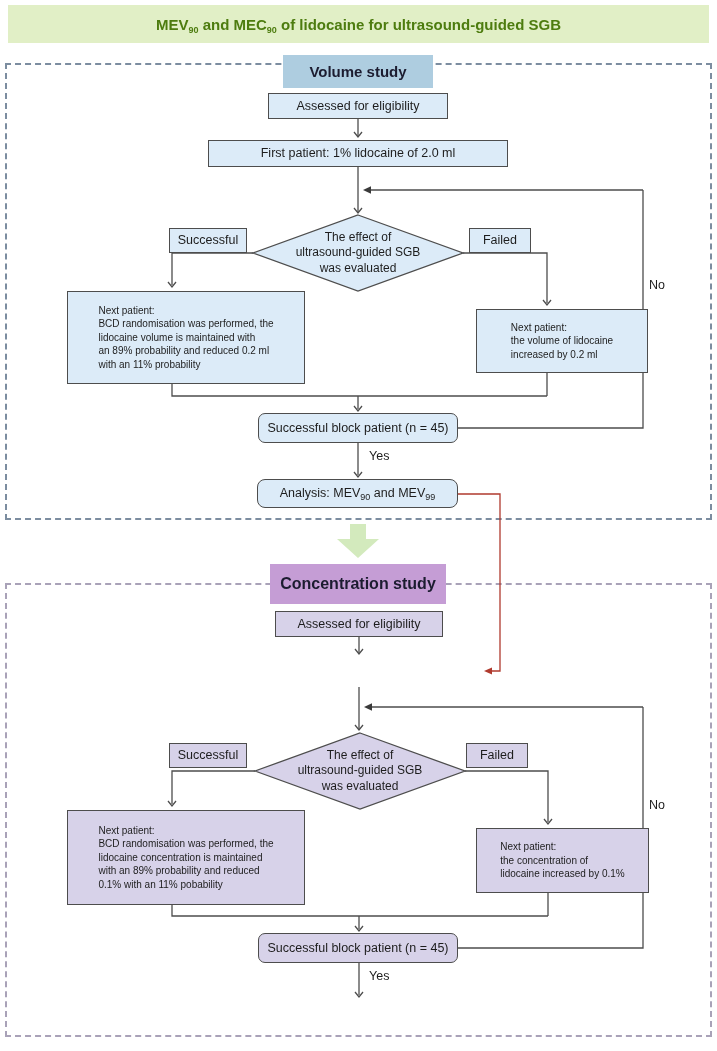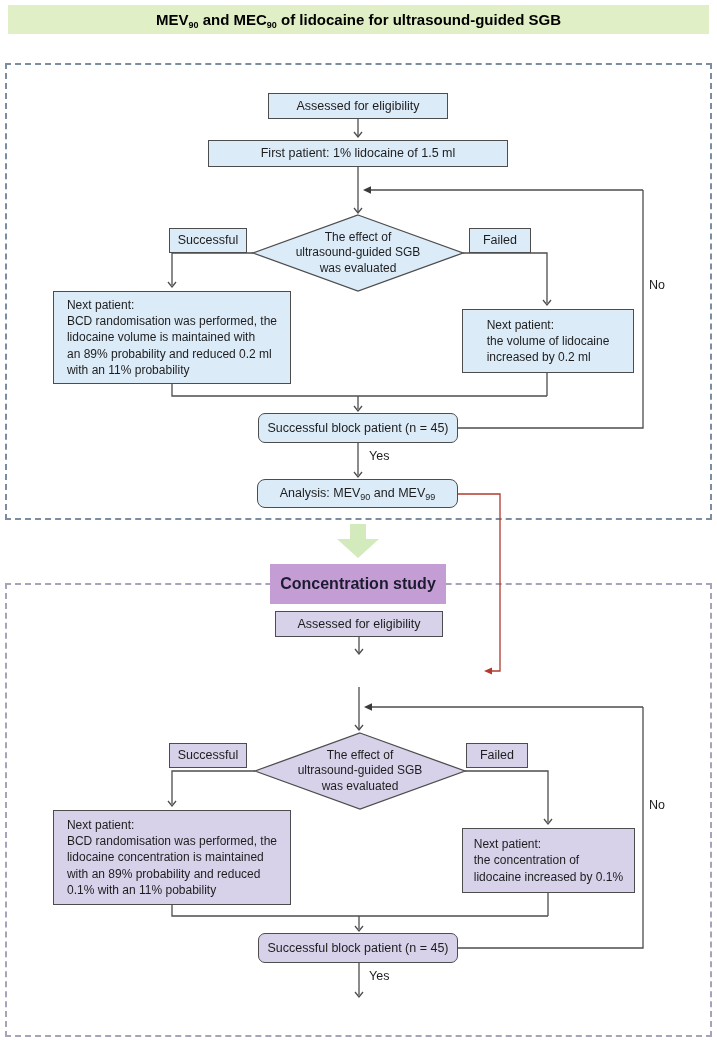--- a/index.html
+++ b/index.html
@@ -15,40 +15,40 @@
     --dash-conc:#a9a2b8;
     --text:#1d1d1d;
   }
   html,body{margin:0;padding:0;background:#fff;}
   .page{
     position:relative;width:717px;height:1051px;background:#fff;
     font-family:"Liberation Sans","DejaVu Sans",sans-serif;color:var(--text);
     overflow:hidden;
   }
   .title-bar{
-    position:absolute;left:8px;top:5px;width:701px;height:29px;
+    position:absolute;left:8px;top:5px;width:701px;height:38px;
     background:var(--title-bg);display:flex;align-items:center;justify-content:center;
-    font-weight:bold;font-size:15px;color:#000000;
+    font-weight:bold;font-size:15px;color:#4d7c0f;
   }
   sub.sb{font-size:9px;vertical-align:-3px;line-height:0;}
   .panel{position:absolute;background:transparent;}
   .panel.volume{left:5px;top:63px;width:703px;height:453px;border:2px dashed var(--dash-volume);}
   .panel.conc{left:5px;top:583px;width:703px;height:450px;border:2px dashed var(--dash-conc);}
   .phead{
     position:absolute;display:flex;align-items:center;justify-content:center;
     font-weight:bold;font-size:15px;color:#1c1c30;z-index:4;
   }
   .phead.volume{left:283px;top:55px;width:150px;height:33px;background:var(--accent-volume);}
   .phead.conc{left:270px;top:564px;width:176px;height:40px;background:var(--accent-conc);font-size:16px;}
   .box{
     position:absolute;display:flex;align-items:center;justify-content:center;
     border:1.5px solid var(--line);font-size:12.5px;text-align:left;
     line-height:1.35;z-index:3;box-sizing:border-box;white-space:nowrap;
   }
-  .box.multi{white-space:pre-line;font-size:12px;}
+  .box.multi{white-space:pre-line;font-size:10px;margin-left:14px;}
   .box.vbox{background:var(--box-volume);}
   .box.cbox{background:var(--box-conc);}
   .box.rounded{border-radius:7px;}
   .dtext{
     position:absolute;display:flex;align-items:center;justify-content:center;
     font-size:12px;text-align:center;line-height:1.3;z-index:3;white-space:pre-line;
   }
   .flowlabel{position:absolute;font-size:12.5px;z-index:3;}
   svg.overlay{position:absolute;left:0;top:0;z-index:2;}
 </style>
@@ -111,24 +111,25 @@
       <path d="M458,494 H500 V671 H490" stroke="#b03a2e" stroke-width="1.3" fill="none"></path>
       <polygon points="484,671 492,667.5 492,674.5" fill="#b03a2e"></polygon>
     </g>
 
     <polygon points="350,524 366,524 366,539 379,539 358,558 337,539 350,539" fill="#d3eabd"></polygon>
 
     <polygon points="358,215 463,253 358,291 253,253" fill="#dcebf8" stroke="#4d4d4d" stroke-width="1.3"></polygon>
     <polygon points="360,733 465,771 360,809 255,771" fill="#d7d2e9" stroke="#4d4d4d" stroke-width="1.3"></polygon>
   </svg>
 
+  <div class="phead volume">Volume study</div>
 
   <div class="box vbox" style="left:268px;top:93px;width:180px;height:26px;">Assessed for eligibility</div>
 
-  <div class="box vbox" style="left:208px;top:140px;width:300px;height:27px;">First patient: 1% lidocaine of 1.5 ml</div>
+  <div class="box vbox" style="left:208px;top:140px;width:300px;height:27px;">First patient: 1% lidocaine of 2.0 ml</div>
 
   <div class="dtext" style="left:268px;top:223px;width:180px;height:60px;">The effect of
 ultrasound-guided SGB
 was evaluated</div>
 
   <div class="box vbox" style="left:169px;top:228px;width:78px;height:25px;">Successful</div>
 
   <div class="box vbox" style="left:469px;top:228px;width:62px;height:25px;">Failed</div>
 
   <div class="box vbox multi" style="left:53px;top:291px;width:238px;height:93px;">Next patient:

